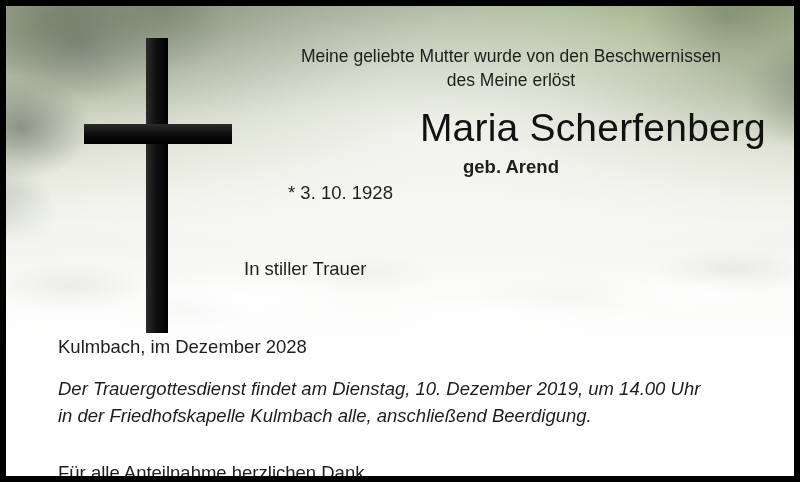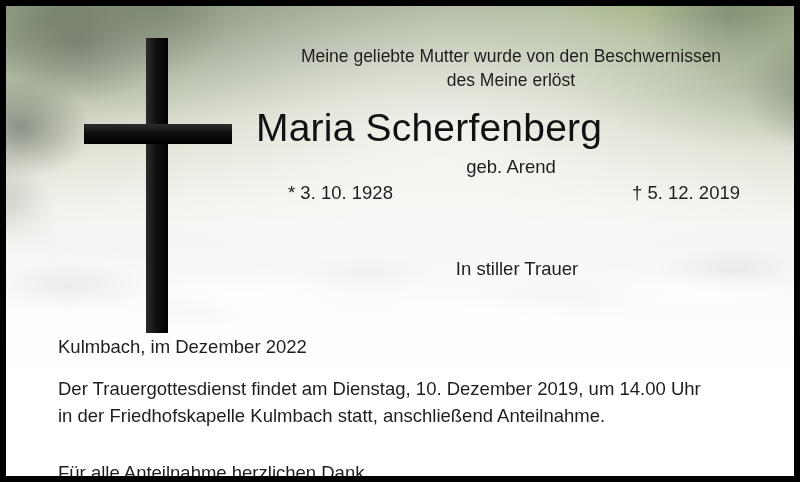--- a/index.html
+++ b/index.html
@@ -130,71 +130,72 @@
     text-align: center;
     font-size: 17.5px;
     line-height: 1.38;
     color: #1e1e1e;
   }
   .name {
     position: absolute;
     left: 250px;
     top: 100px;
     width: 510px;
-    text-align: left;
+    text-align: right;
     font-size: 39px;
     font-weight: 400;
     letter-spacing: .2px;
     color: #111111;
     white-space: nowrap;
   }
   .maiden {
     position: absolute;
     left: 250px;
     top: 150px;
     width: 510px;
     text-align: center;
     font-size: 18.5px;
     color: #1e1e1e;
+    font-weight: bold;
   }
   .dates {
     position: absolute;
     left: 282px;
     top: 176px;
     width: 452px;
     display: flex;
     justify-content: space-between;
     font-size: 18.5px;
     color: #1e1e1e;
   }
   .mourning {
     position: absolute;
-    left: 256px;
+    left: 238px;
     top: 250px;
     width: 510px;
-    text-align: center;
     font-size: 18.5px;
     line-height: 1.45;
     color: #1e1e1e;
   }
   .place-date {
     position: absolute;
     left: 52px;
     top: 330px;
     font-size: 18.5px;
     color: #1e1e1e;
   }
   .service {
     position: absolute;
     left: 52px;
     top: 370px;
     width: 700px;
     font-size: 18.5px;
     line-height: 1.45;
     color: #1e1e1e;
+    font-style: italic;
   }
   .thanks {
     position: absolute;
     left: 52px;
     top: 456px;
     font-size: 18.5px;
     color: #1e1e1e;
   }
 </style>
 </head>
@@ -223,30 +224,29 @@
       <div>Meine geliebte Mutter wurde von den Beschwernissen</div>
       <div>des Meine erlöst</div>
     </div>
 
     <div class="name">Maria Scherfenberg</div>
 
     <div class="maiden">geb. Arend</div>
 
     <div class="dates">
       <span>* 3. 10. 1928</span>
-      <span>† 5. 12. 2019</span>
     </div>
 
     <div class="mourning">
       <div>In stiller Trauer</div>
     </div>
 
-    <div class="place-date">Kulmbach, im Dezember 2022</div>
+    <div class="place-date">Kulmbach, im Dezember 2028</div>
 
     <div class="service">
       <div>Der Trauergottesdienst findet am Dienstag, 10. Dezember 2019, um 14.00 Uhr</div>
-      <div>in der Friedhofskapelle Kulmbach statt, anschließend Anteilnahme.</div>
+      <div>in der Friedhofskapelle Kulmbach alle, anschließend Beerdigung.</div>
     </div>
 
     <div class="thanks">Für alle Anteilnahme herzlichen Dank.</div>
 
   </div>
 </div>
 
 </body></html>

